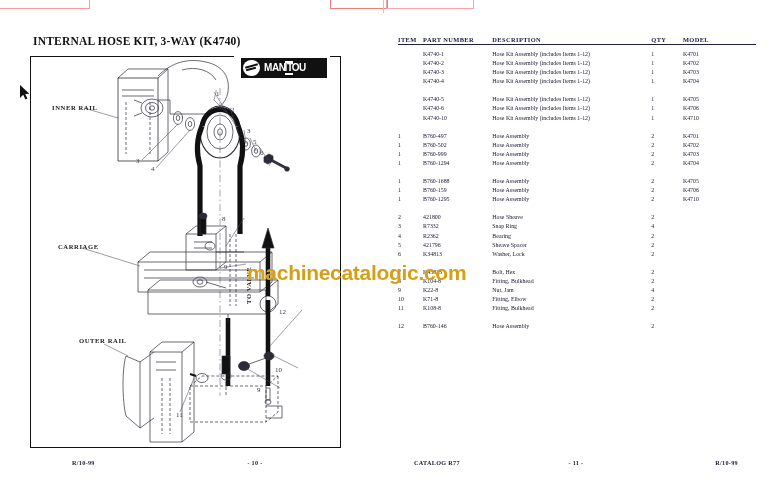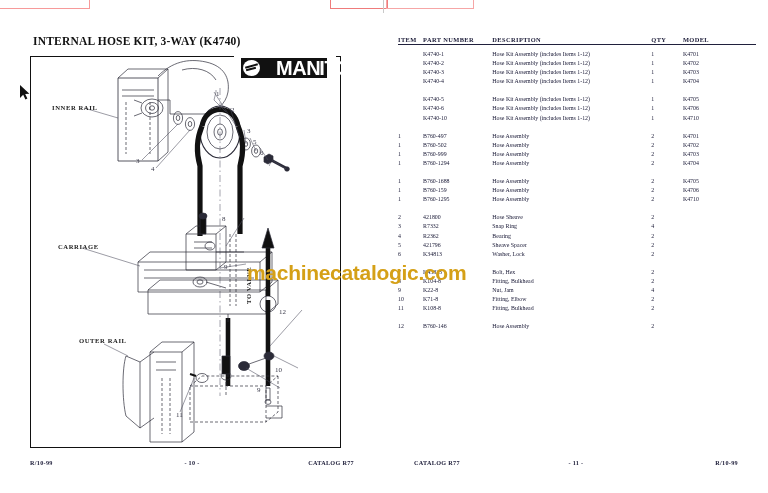--- a/index.html
+++ b/index.html
@@ -14,21 +14,21 @@
   .chrome-strip{position:absolute;left:0;top:0;width:768px;height:14px;}
   .chrome-box{position:absolute;top:0;border:1.5px solid #f08080;border-top:none;box-sizing:border-box;}
   .cb1{left:-2px;top:0;width:92px;height:9px;border-color:#f79a9a;}
   .cb2{left:330px;top:-3px;width:58px;height:12px;border-color:#ef7b7b;}
   .cb3{left:386px;top:-3px;width:88px;height:12px;border-color:#f6a6a6;}
   .chrome-seam{position:absolute;left:383px;top:0;width:1px;height:13px;background:#c9c9c9;}
 
   
   .spread{position:absolute;left:0;top:14px;width:768px;height:479px;background:#fff;}
   .page{position:absolute;top:0;height:479px;background:#fff;}
-  .page-left{left:0;width:384px;}
+  .page-left{left:0;width:384px;padding-left:42px;}
   .page-right{left:384px;width:384px;}
   .gutter{position:absolute;left:383px;top:0;width:1px;height:479px;background:#d2d2d2;}
 
   
   .sheet-title{
     position:absolute;left:33px;top:21px;
     font-weight:bold;font-size:11.5px;letter-spacing:.2px;
     color:#111;white-space:nowrap;
   }
   .diagram-frame{
@@ -51,21 +51,21 @@
   .logo-emblem:before{
     content:"";position:absolute;left:2px;top:5px;width:13px;height:2px;
     background:#111;transform:rotate(-16deg);
   }
   .logo-emblem:after{
     content:"";position:absolute;left:3px;top:8px;width:10px;height:2px;
     background:#111;transform:rotate(-14deg);
   }
   .logo-wordmark{
     color:#fff;font-family:"Liberation Sans",sans-serif;font-weight:bold;
-    font-size:20px;letter-spacing:-.4px;margin-left:16px;line-height:1;
+    font-size:10px;letter-spacing:-.4px;margin-left:4px;line-height:1;
     display:flex;align-items:center;
   }
   .logo-wordmark .bar{
     display:inline-block;border-top:2px solid #fff;border-bottom:2px solid #fff;
     padding:0 0px;margin:0 -1px;
   }
 
   
   .cursor{position:absolute;left:20px;top:71px;width:11px;height:16px;}
 

